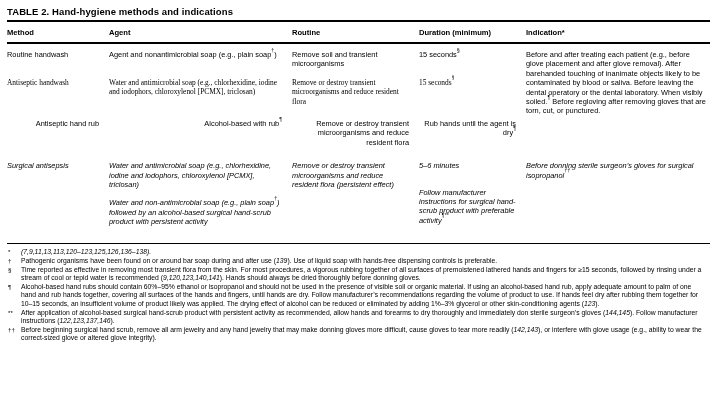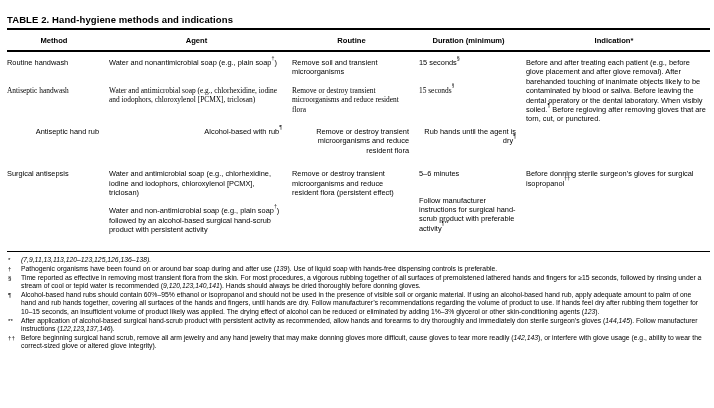--- a/index.html
+++ b/index.html
@@ -1,28 +1,28 @@
 <!DOCTYPE html>
 <html><head>
 <meta charset="utf-8">
 <style>
   html,body{margin:0;padding:0;background:#fff;color:#000;
     font-family:"Liberation Sans","DejaVu Sans",sans-serif;}
   body{width:714px;height:408px;overflow:hidden;}
-  .page{padding:4px 4px 0 7px;margin-top:8px;}
+  .page{padding:4px 4px 0 7px;}
   .table-title{font-size:9.5px;font-weight:bold;padding:2px 0 3px 0;letter-spacing:.1px;}
   table{border-collapse:collapse;table-layout:fixed;width:703px;
     border-top:2px solid #000;border-bottom:1.5px solid #000;}
-  th{font-size:7.6px;font-weight:bold;text-align:center;vertical-align:bottom;
+  th{font-size:7.6px;font-weight:bold;text-align:left;vertical-align:bottom;
     padding:6px 8px 5px 0;border-bottom:2px solid #000;}
   td{font-size:7.4px;line-height:9.4px;vertical-align:top;padding:6px 10px 9px 0;}
   tr.row-2 td, tr.row-3 td{padding-top:0;}
   tr.row-2 td{padding-bottom:13px;font-family:Liberation Serif, serif;}
   tr.row-3 td{padding-bottom:14px;text-align:right;}
-  tr.row-4 td{padding-top:0;padding-bottom:16px;}
+  tr.row-4 td{padding-top:0;padding-bottom:16px;font-style:italic;}
   td.indication-cell{padding-right:2px;}
   td p{margin:0 0 9px 0;}
   td p:last-child{margin-bottom:0;}
   td p.gap-lg{margin-bottom:17px;}
   sup{font-size:5.3px;line-height:0;position:relative;top:-.38em;}
   .it{font-style:italic;}
   .footnotes{padding:4px 2px 0 1px;}
   .fn{display:grid;grid-template-columns:13px 1fr;font-size:6.8px;line-height:8.4px;
     margin:0 0 .5px 0;}
   .fn-marker{font-size:6.2px;line-height:8.4px;padding-top:0;}
@@ -48,21 +48,21 @@
         <th>Method</th>
         <th>Agent</th>
         <th>Routine</th>
         <th>Duration (minimum)</th>
         <th>Indication*</th>
       </tr>
     </thead>
     <tbody>
       <tr class="row-1">
         <td>Routine handwash</td>
-        <td><span>Water and nonantimicrobial soap (e.g., plain soap</span><sup>†</sup><span>)</span></td>
+        <td><span>Agent and nonantimicrobial soap (e.g., plain soap</span><sup>†</sup><span>)</span></td>
         <td>Remove soil and transient microorganisms</td>
         <td><span>15 seconds</span><sup>§</sup></td>
         <td class="indication-cell" rowspan="3"><span>Before and after treating each patient (e.g., before glove placement and after glove removal). After barehanded touching of inanimate objects likely to be contaminated by blood or saliva. Before leaving the dental operatory or the dental laboratory. When visibly soiled.</span><sup>¶</sup><span> Before regloving after removing gloves that are torn, cut, or punctured.</span></td>
       </tr>
       <tr class="row-2">
         <td>Antiseptic handwash</td>
         <td>Water and antimicrobial soap (e.g., chlorhexidine, iodine and iodophors, chloroxylenol [PCMX], triclosan)</td>
         <td>Remove or destroy transient microorganisms and reduce resident flora</td>
         <td><span>15 seconds</span><sup>§</sup></td>
       </tr>

